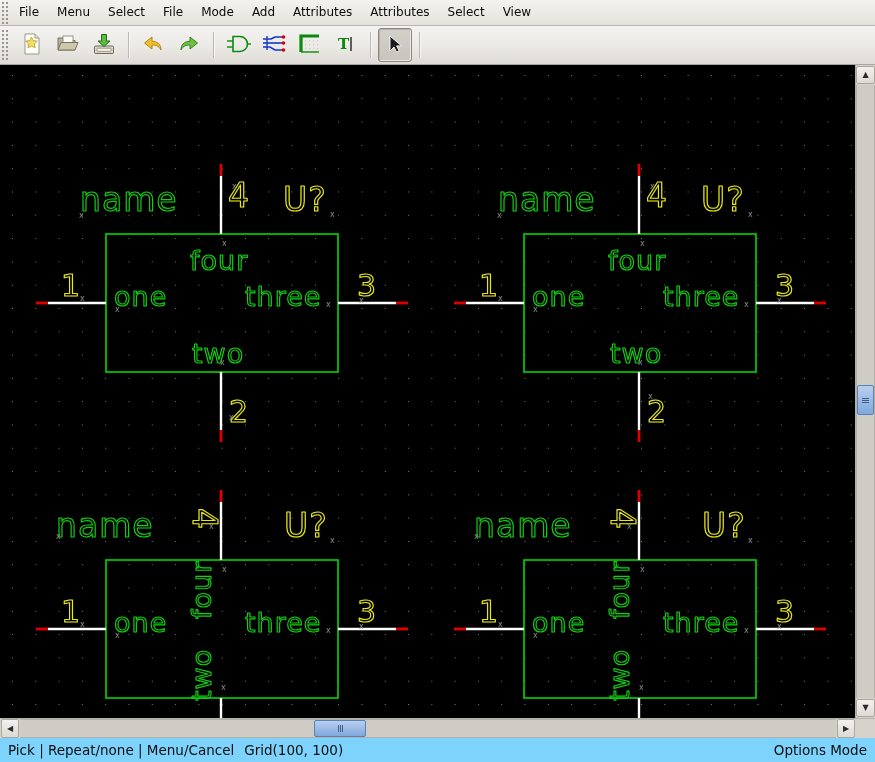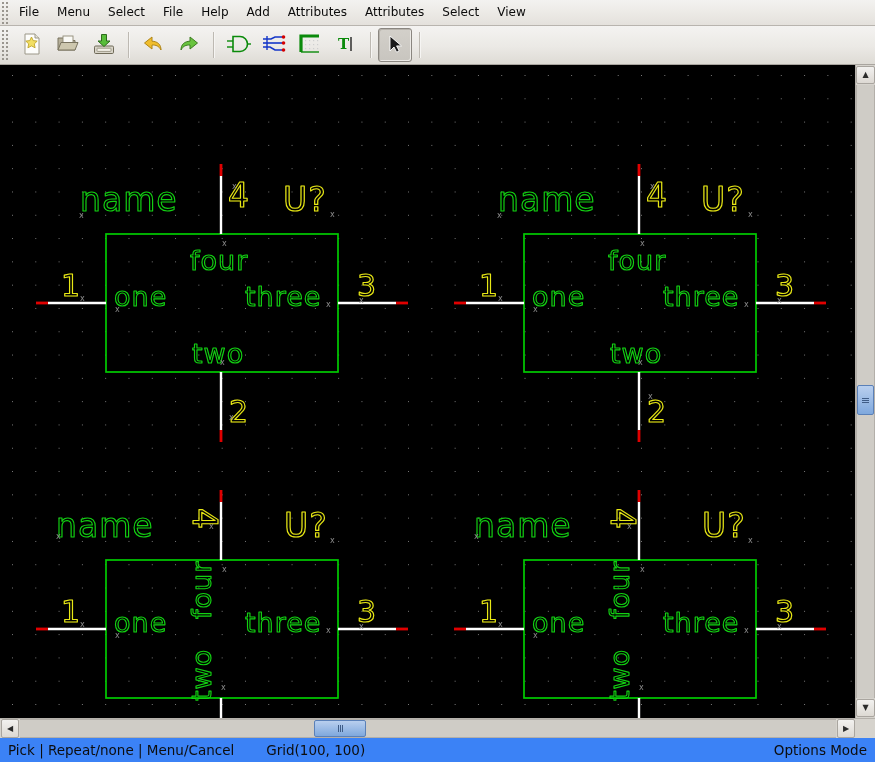--- a/index.html
+++ b/index.html
@@ -114,40 +114,40 @@
   .hthumb{
     position:absolute;top:0;left:294px;width:50px;height:15px;
     background:linear-gradient(to bottom,#b9cfee,#7fa8dd);
     border:1px solid #5a80b8;border-radius:2px;
     display:flex;align-items:center;justify-content:center;
   }
   .corner{flex:0 0 19px;width:19px;height:19px;background:#d6d3cd;}
 
   
   .statusbar{
-    flex:0 0 24px;height:24px;background:#3b82f6;
+    flex:0 0 24px;height:24px;background:#7dd3fc;
     display:flex;align-items:center;
     padding:0 8px;font-size:13.5px;color:#0d0d0d;
   }
   .st-left{white-space:nowrap;}
-  .st-grid{margin-left:32px;white-space:nowrap;}
+  .st-grid{margin-left:10px;white-space:nowrap;}
   .st-right{margin-left:auto;white-space:nowrap;}
 </style>
 </head>
 <body>
 
 <div class="app">
 
   <div class="menubar">
     <div class="grip"></div>
     <div class="menuitem">File</div>
     <div class="menuitem">Menu</div>
     <div class="menuitem">Select</div>
     <div class="menuitem">File</div>
-    <div class="menuitem">Help</div>
+    <div class="menuitem">Mode</div>
     <div class="menuitem">Add</div>
     <div class="menuitem">Attributes</div>
     <div class="menuitem">Attributes</div>
     <div class="menuitem">Select</div>
     <div class="menuitem">View</div>
   </div>
 
   <div class="toolbar">
     <div class="tgrip"></div>
     <div class="tspacer"></div>

